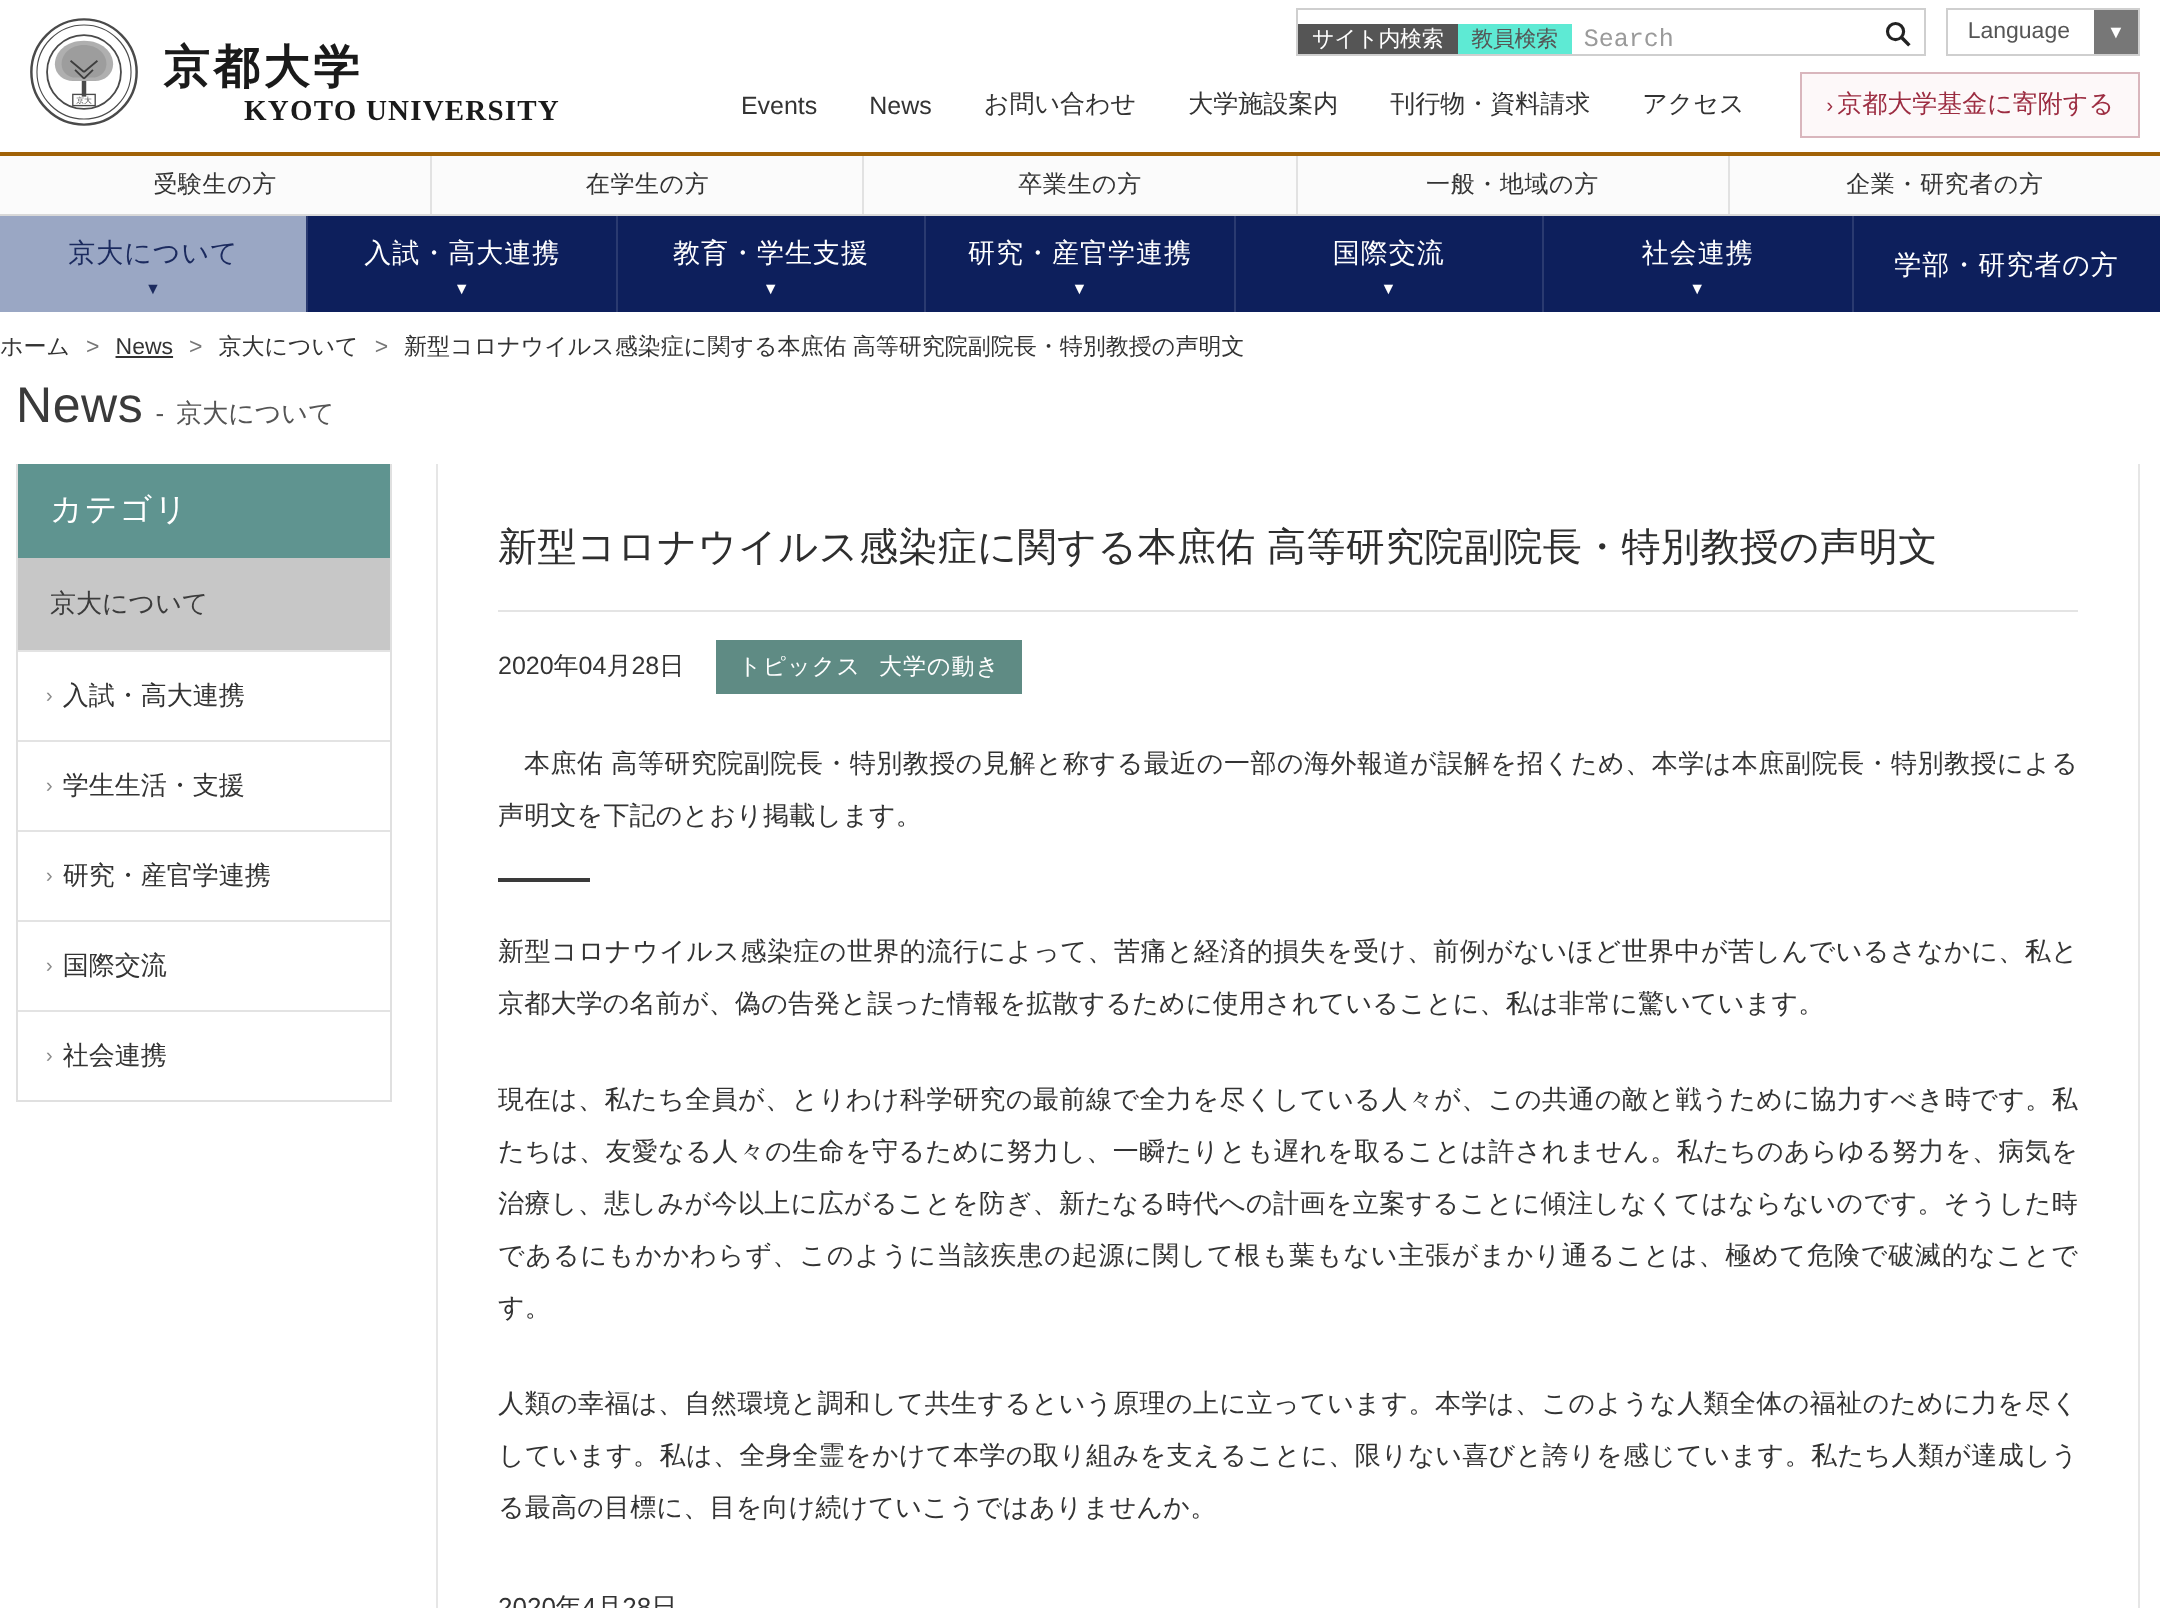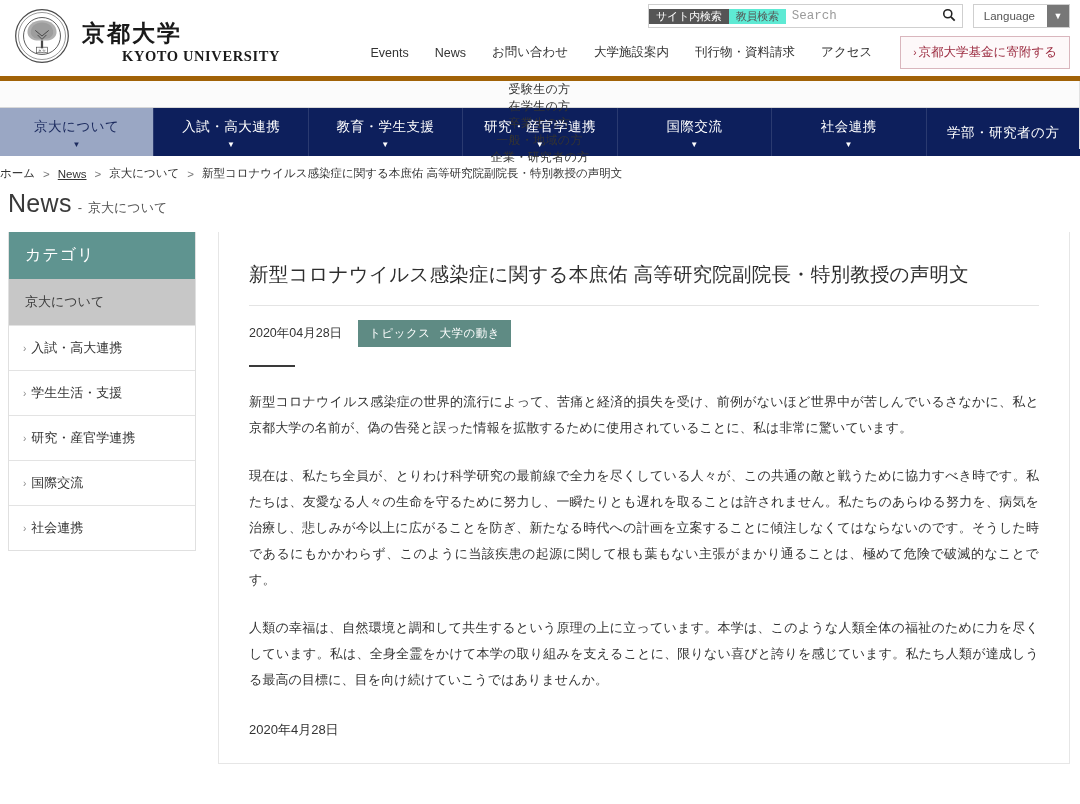--- a/index.html
+++ b/index.html
@@ -55,21 +55,21 @@
   .top-utils {
     position: absolute;
     top: 4px;
     right: 10px;
     display: flex;
     align-items: center;
     gap: 10px;
   }
   .searchbox {
     display: flex;
-    align-items: center;
+    align-items: flex-end;
     border: 1px solid #cfcfcf;
     height: 24px;
     background: #ffffff;
   }
   .stab {
     font-size: 11px;
     padding: 0 7px;
     display: flex;
     align-items: center;
     white-space: nowrap;
@@ -145,24 +145,23 @@
     white-space: nowrap;
     cursor: pointer;
     margin-left: 2px;
   }
   .donate-btn .chev { font-size: 10px; margin-right: 2px; }
 
   
   .audience-bar {
     display: flex;
     height: 32px;
-    border-top: 5px solid #a16207;
+    border-top: 2px solid #a16207;
     border-bottom: 1px solid #d8d8d8;
     background: #fbfbfb;
-    flex-direction: column;
   }
   .audience-item {
     flex: 1;
     display: flex;
     align-items: center;
     justify-content: center;
     font-size: 12px;
     color: #333;
     border-right: 1px solid #e2e2e2;
     cursor: pointer;
@@ -477,20 +476,21 @@
   </div>
 
   <div class="article">
     <h1 class="article-title">新型コロナウイルス感染症に関する本庶佑 高等研究院副院長・特別教授の声明文</h1>
 
     <div class="meta-row">
       <span class="meta-date">2020年04月28日</span>
       <span class="tag-badge"><span>トピックス</span><span class="gap"></span><span>大学の動き</span></span>
     </div>
 
+    <p class="art-p indent">本庶佑 高等研究院副院長・特別教授の見解と称する最近の一部の海外報道が誤解を招くため、本学は本庶副院長・特別教授による声明文を下記のとおり掲載します。</p>
 
     <div class="rule"></div>
 
     <p class="art-p">新型コロナウイルス感染症の世界的流行によって、苦痛と経済的損失を受け、前例がないほど世界中が苦しんでいるさなかに、私と京都大学の名前が、偽の告発と誤った情報を拡散するために使用されていることに、私は非常に驚いています。</p>
     <p class="art-p">現在は、私たち全員が、とりわけ科学研究の最前線で全力を尽くしている人々が、この共通の敵と戦うために協力すべき時です。私たちは、友愛なる人々の生命を守るために努力し、一瞬たりとも遅れを取ることは許されません。私たちのあらゆる努力を、病気を治療し、悲しみが今以上に広がることを防ぎ、新たなる時代への計画を立案することに傾注しなくてはならないのです。そうした時であるにもかかわらず、このように当該疾患の起源に関して根も葉もない主張がまかり通ることは、極めて危険で破滅的なことです。</p>
     <p class="art-p">人類の幸福は、自然環境と調和して共生するという原理の上に立っています。本学は、このような人類全体の福祉のために力を尽くしています。私は、全身全霊をかけて本学の取り組みを支えることに、限りない喜びと誇りを感じています。私たち人類が達成しうる最高の目標に、目を向け続けていこうではありませんか。</p>
 
     <div class="sig">
       <div>2020年4月28日</div>
 

